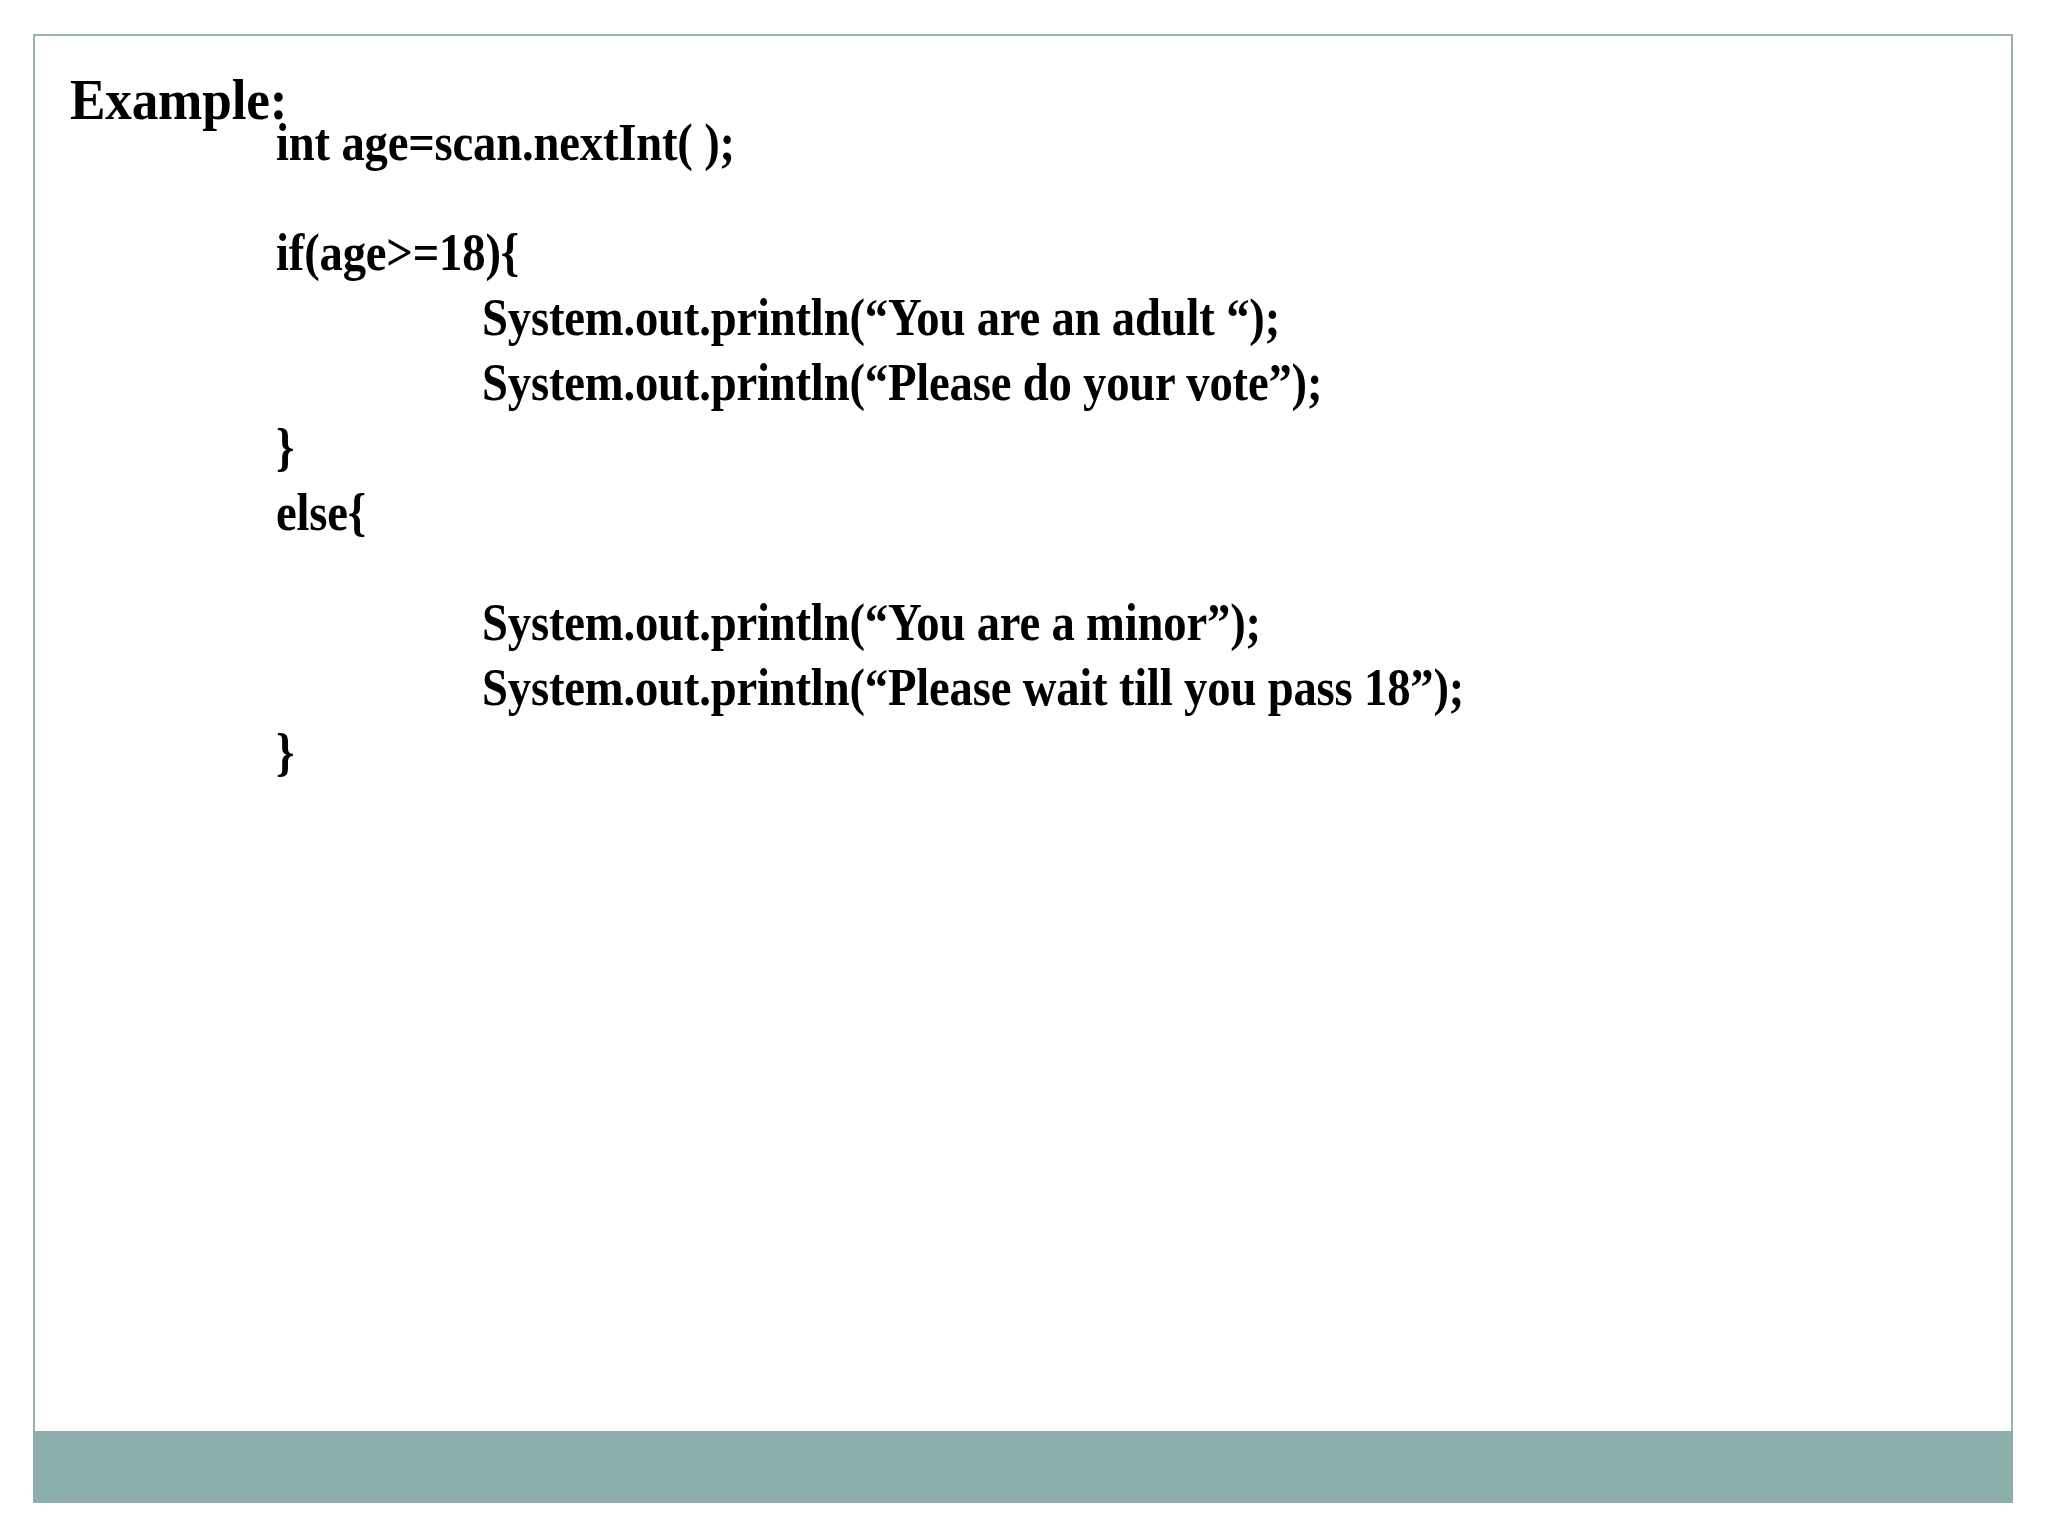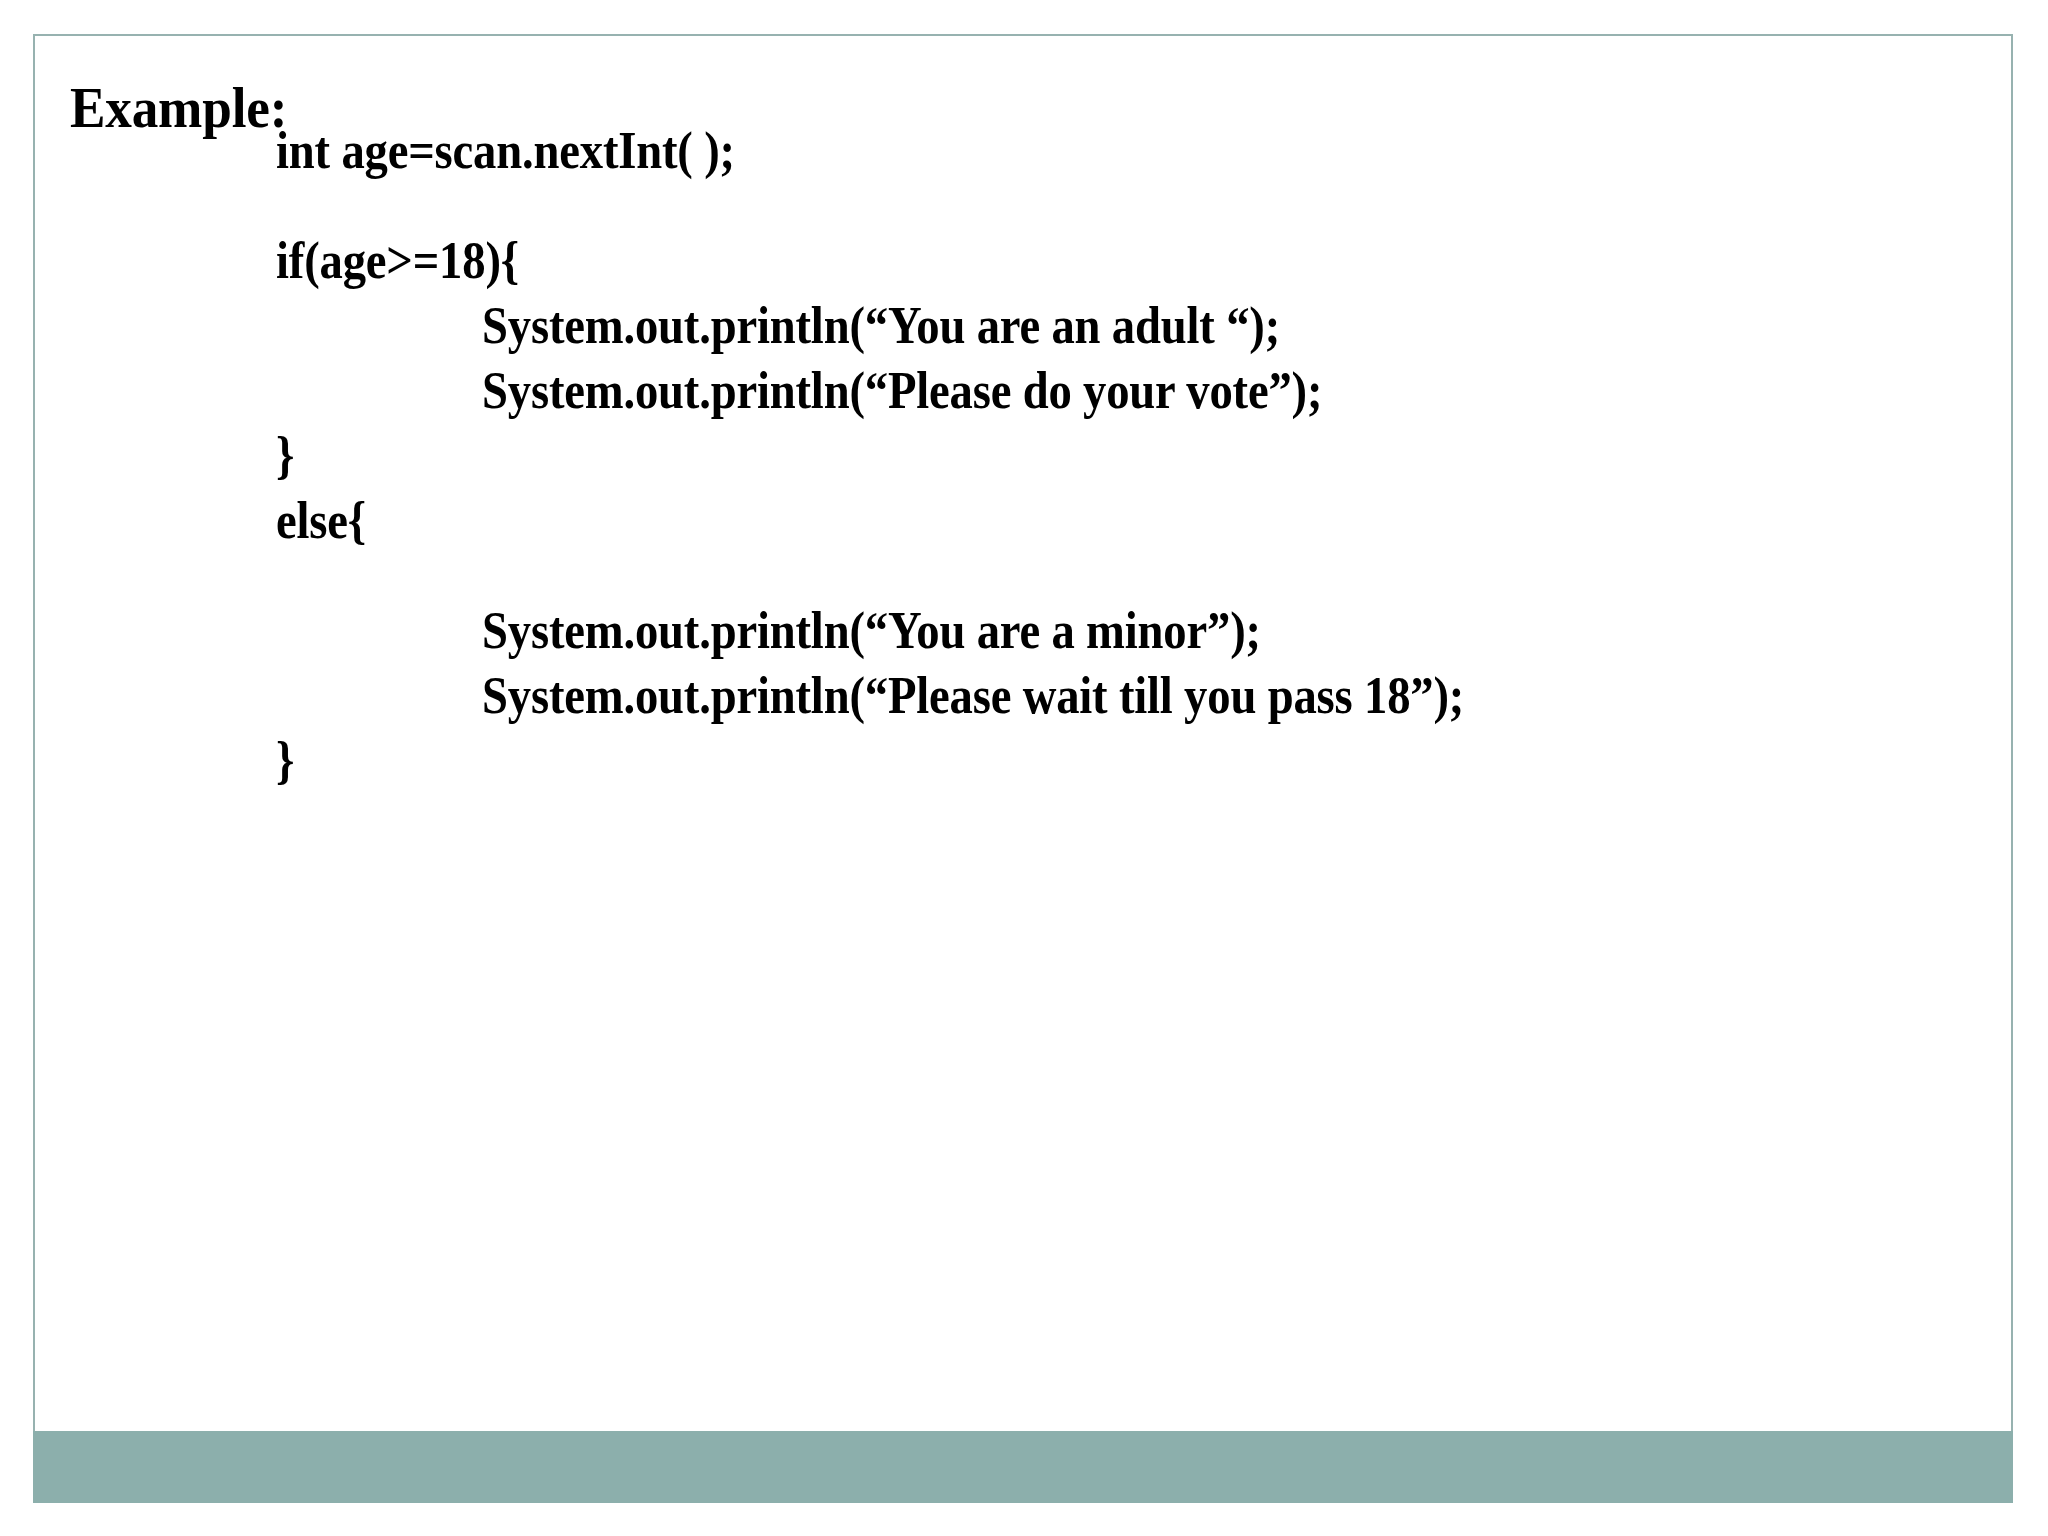--- a/index.html
+++ b/index.html
@@ -45,21 +45,21 @@
     width: 1980px;
     height: 72px;
     background: #8cafac;
     box-sizing: border-box;
   }
 
   
   #content {
     position: absolute;
     left: 0;
-    top: 12px;
+    top: 4px;
     width: 2048px;
     height: 1430px;
   }
 
   .code-line {
     position: absolute;
     white-space: pre;
     color: #000000;
     font-weight: bold;
     font-family: "Liberation Serif", "DejaVu Serif", serif;

